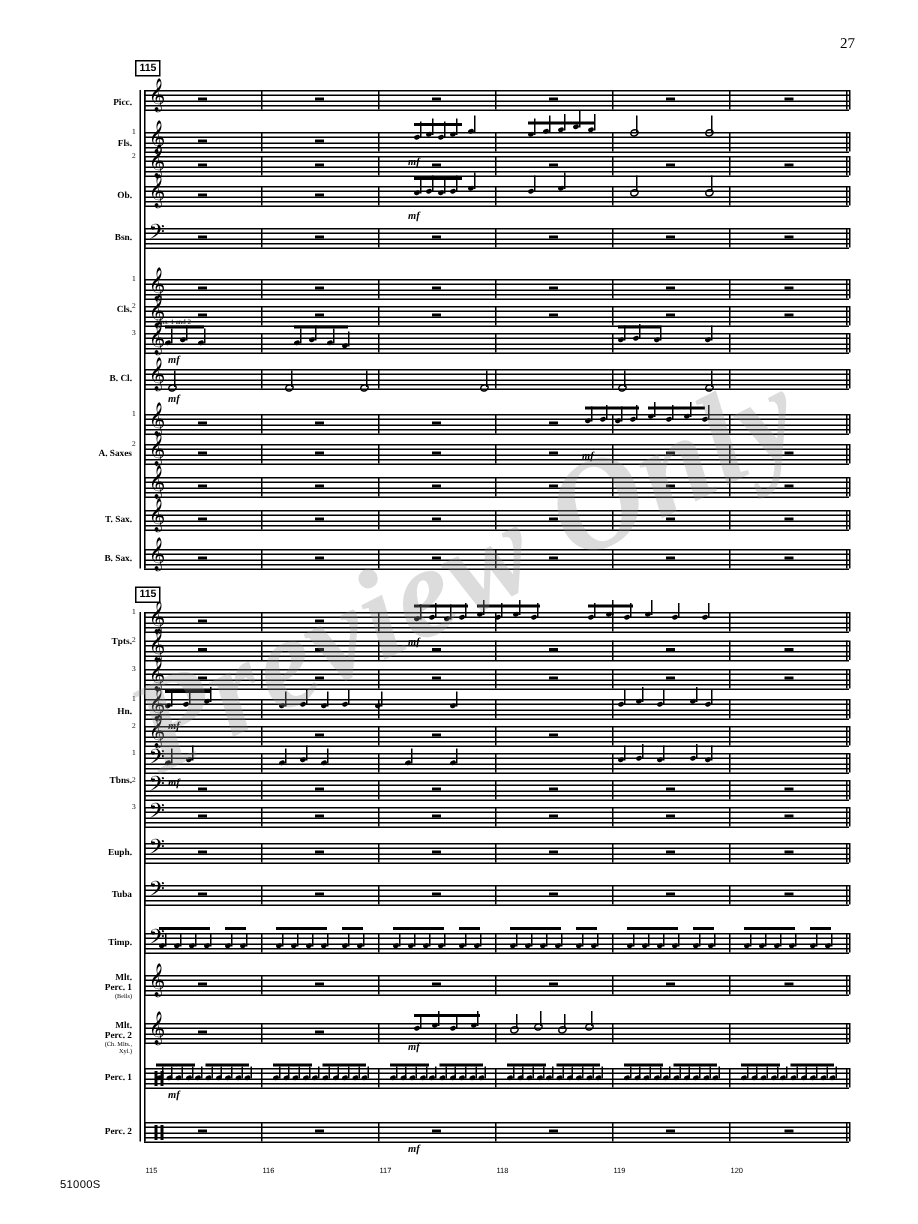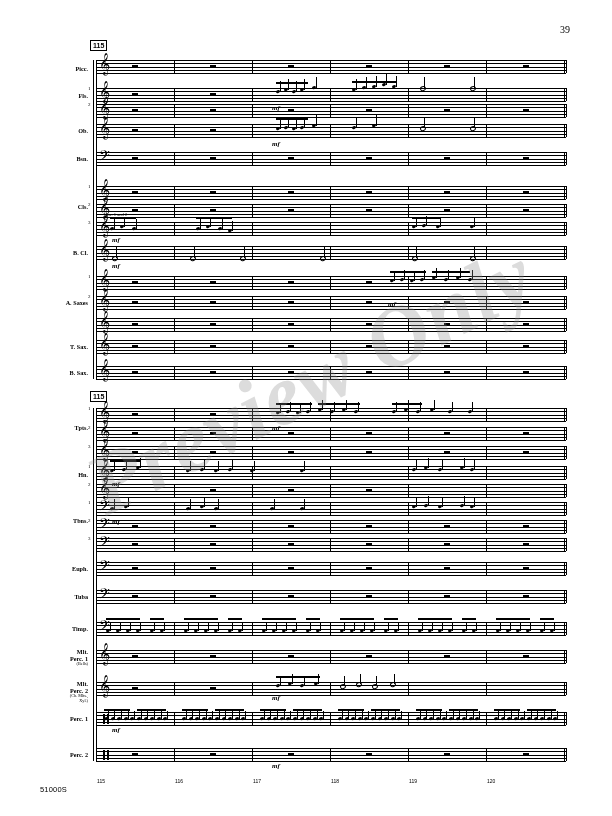--- a/index.html
+++ b/index.html
@@ -168,21 +168,21 @@
     position: absolute;
     height: 2.2px;
     background: #000;
   }
 </style>
 </head>
 <body>
 
 <div class="page">
 
-  <div class="page-number">39</div>
+  <div class="page-number">27</div>
   <div class="plate-number">51000S</div>
 
   <div id="staves">
       <div class="staff" style="top: 60px; height: 13.2px;">
         <div class="line" style="top: 0px;"></div>
         <div class="line" style="top: 3.3px;"></div>
         <div class="line" style="top: 6.6px;"></div>
         <div class="line" style="top: 9.9px;"></div>
         <div class="line" style="top: 13.2px;"></div>
         <div class="glyph clef-g" style="left: 3px; top: -6px;">𝄞</div>

